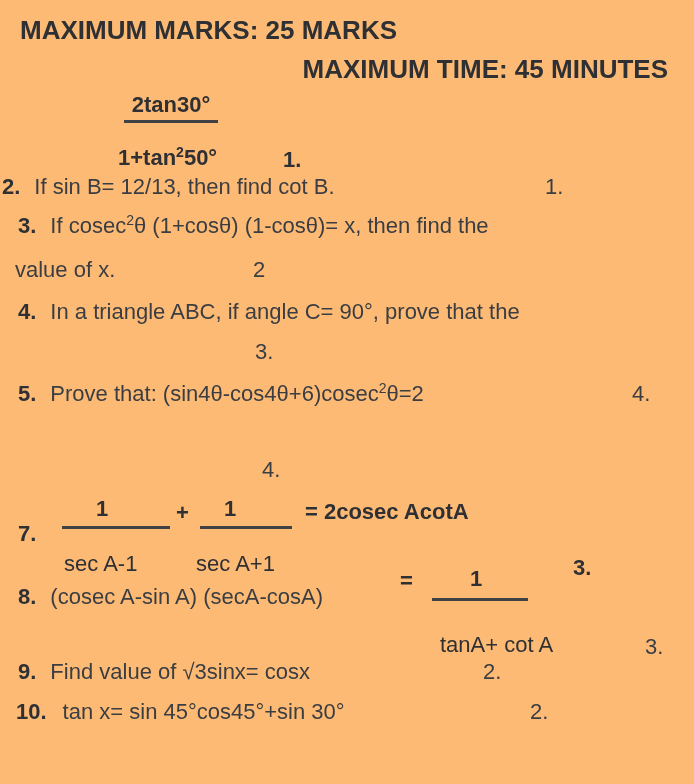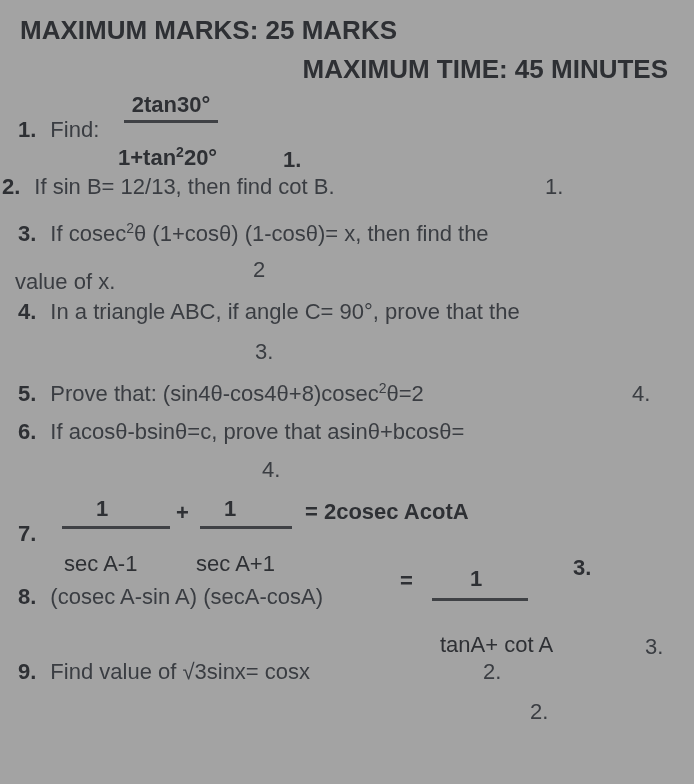--- a/index.html
+++ b/index.html
@@ -1,17 +1,17 @@
 <!DOCTYPE html>
 <html><head>
 <meta charset="utf-8">
 <style>
   html,body { margin:0; padding:0; background:#ffffff; }
   .page {
-    position:relative; width:694px; height:784px; background:#a3a3a3;
+    position:relative; width:694px; height:784px; background:#fdba74;
     font-family:"Liberation Sans", sans-serif;
     color:#3a3d42; overflow:hidden;
   }
   .line { position:absolute; font-size:22px; line-height:1.25; white-space:nowrap; }
   .hdr  { position:absolute; font-size:26px; font-weight:700; color:#2e3034; white-space:nowrap; }
   .qnum { font-weight:700; color:#2e3034; margin-right:14px; }
   .bold { font-weight:700; color:#2e3034; }
   .sup  { font-size:14px; position:relative; top:-8px; }
   .mark { position:absolute; font-size:22px; line-height:1.25; }
   .mark.bold { font-weight:700; }
@@ -25,52 +25,46 @@
 </style>
 </head>
 <body>
 
 <div class="page">
 
   <div class="hdr" style="left:20px; top:15px;">MAXIMUM MARKS: 25 MARKS</div>
   <div class="hdr" style="right:26px; top:54px;">MAXIMUM TIME: 45 MINUTES</div>
 
   <div class="fracnum" style="left:124px; top:92px; width:94px;">2tan30°</div>
-  <div class="line" style="left:18px; top:116px;">
-    <span class="qnum">1.</span><span>Find:</span>
-  </div>
   <div class="line bold" style="left:118px; top:144px;">
-    <span>1+tan</span><span class="sup">2</span><span>20°</span>
+    <span>1+tan</span><span class="sup">2</span><span>50°</span>
   </div>
   <div class="mark bold" style="left:283px; top:146px;">1.</div>
 
   <div class="line" style="left:2px; top:173px;">
     <span class="qnum">2.</span><span>If sin B= 12/13, then find cot B.</span>
   </div>
   <div class="mark" style="left:545px; top:173px;">1.</div>
 
-  <div class="line" style="left:18px; top:220px;">
+  <div class="line" style="left:18px; top:212px;">
     <span class="qnum">3.</span><span>If cosec</span><span class="sup">2</span><span>θ (1+cosθ) (1-cosθ)= x, then find the</span>
   </div>
-  <div class="line" style="left:15px; top:268px;">value of x.</div>
+  <div class="line" style="left:15px; top:256px;">value of x.</div>
   <div class="mark" style="left:253px; top:256px;">2</div>
 
   <div class="line" style="left:18px; top:298px;">
     <span class="qnum">4.</span><span>In a triangle ABC, if angle C= 90°, prove that the</span>
   </div>
   <div class="mark" style="left:255px; top:338px;">3.</div>
 
   <div class="line" style="left:18px; top:380px;">
-    <span class="qnum">5.</span><span>Prove that: (sin4θ-cos4θ+8)cosec</span><span class="sup">2</span><span>θ=2</span>
+    <span class="qnum">5.</span><span>Prove that: (sin4θ-cos4θ+6)cosec</span><span class="sup">2</span><span>θ=2</span>
   </div>
   <div class="mark" style="left:632px; top:380px;">4.</div>
 
-  <div class="line" style="left:18px; top:418px;">
-    <span class="qnum">6.</span><span>If acosθ-bsinθ=c, prove that asinθ+bcosθ=</span>
-  </div>
   <div class="mark" style="left:262px; top:456px;">4.</div>
 
   <div class="line" style="left:18px; top:520px;"><span class="qnum" style="margin:0;">7.</span></div>
   <div class="fnum1" style="left:96px; top:496px;">1</div>
   <div class="fbar" style="left:62px; top:526px; width:108px;"></div>
   <div class="fden" style="left:64px; top:551px;">sec A-1</div>
   <div class="fnum1" style="left:176px; top:500px;">+</div>
   <div class="fnum1" style="left:224px; top:496px;">1</div>
   <div class="fbar" style="left:200px; top:526px; width:92px;"></div>
   <div class="fden" style="left:196px; top:551px;text-align:center;">sec A+1</div>
@@ -84,15 +78,18 @@
   <div class="fnum1" style="left:470px; top:566px;">1</div>
   <div class="fbar" style="left:432px; top:598px; width:96px;"></div>
   <div class="fden" style="left:440px; top:632px;">tanA+ cot A</div>
   <div class="mark" style="left:645px; top:633px;">3.</div>
 
   <div class="line" style="left:18px; top:658px;text-align:center;">
     <span class="qnum">9.</span><span>Find value of √3sinx= cosx</span>
   </div>
   <div class="mark" style="left:483px; top:658px;">2.</div>
 
+  <div class="line" style="left:16px; top:698px;">
+    <span class="qnum" style="margin-right:16px;">10.</span><span>tan x= sin 45°cos45°+sin 30°</span>
+  </div>
   <div class="mark" style="left:530px; top:698px;">2.</div>
 
 </div>
 
 </body></html>

